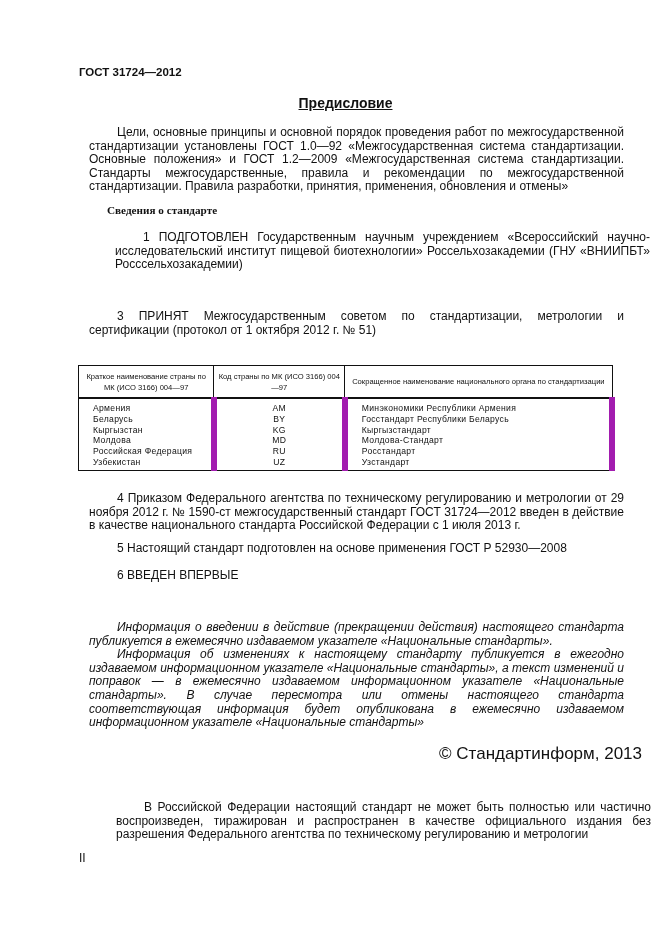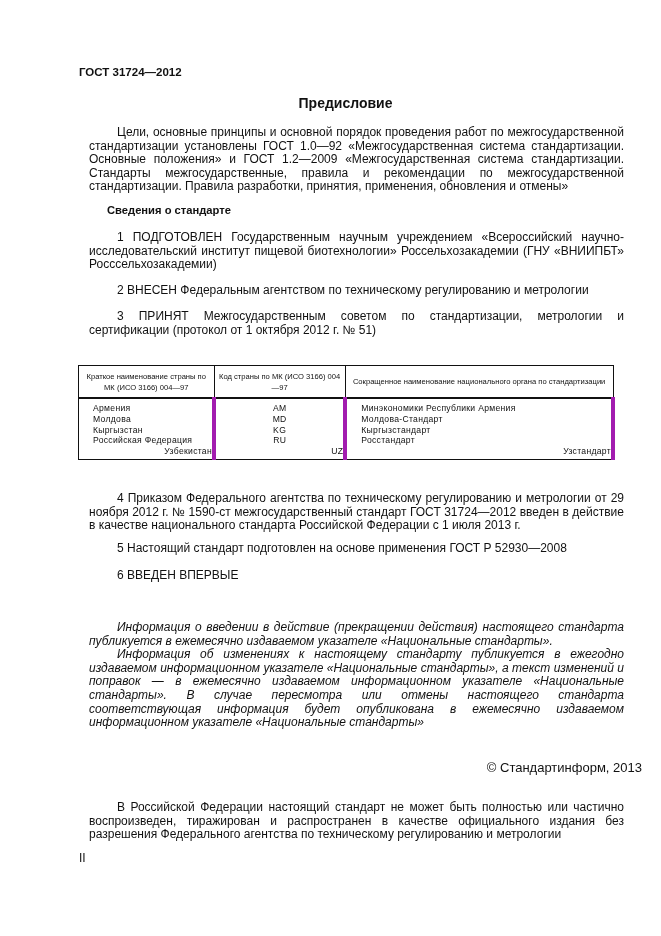--- a/index.html
+++ b/index.html
@@ -1,60 +1,57 @@
 <!DOCTYPE html>
 <html><head>
 <meta charset="utf-8">
 <style>
   html, body { margin: 0; padding: 0; background: #ffffff; }
   body { width: 661px; height: 936px; position: relative; overflow: hidden;
          font-family: "Liberation Sans", sans-serif; color: #111; }
   .page { position: absolute; left: 0; top: 0; width: 661px; height: 820px; padding-left: 28px; }
   .abs { position: absolute; }
   .doc-code { left: 79px; top: 66px; font-size: 11.5px; font-weight: bold; }
-  .title { left: 0; width: 661px; top: 95px; text-align: center; font-size: 14px; font-weight: bold; padding-left: 30px; box-sizing: border-box; }
+  .title { left: 0; width: 661px; top: 95px; text-align: center; font-size: 14px; font-weight: bold; padding-left: 30px; box-sizing: border-box; text-decoration: underline; }
   .para { left: 89px; width: 535px; font-size: 12px; line-height: 13.6px; text-align: justify; }
   .para p { margin: 0; text-indent: 28px; }
   .para .last { text-align-last: left; }
-  .section-head { left: 107px; top: 204px; font-size: 11.2px; font-weight: bold; }
+  .section-head { left: 107px; top: 204px; font-size: 11.2px; font-weight: bold; font-family: Liberation Serif, serif; }
   .italic { font-style: italic; }
   table.votes { position: absolute; left: 78px; top: 365px; width: 537px; border-collapse: collapse;
                 font-size: 8.4px; border-radius: 24px; }
   table.votes th { font-weight: normal; border: 1px solid #111; border-bottom: 2px solid #111;
                    height: 31px; padding: 0 2px; text-align: center; line-height: 11px; font-size: 7.6px; }
-  table.votes td { border-left: 1px solid #111; border-right: 4px solid #a21caf; padding: 0 0 0 14px;
+  table.votes td { border-left: 1px solid #111; border-right: 6px solid #a21caf; padding: 0 0 0 14px;
                    line-height: 10.8px; font-size: 8.6px; letter-spacing: 0.3px; }
   table.votes td.code { text-align: center; padding-left: 0; }
   table.votes tr.first td { padding-top: 4px; }
-  table.votes tr.lastrow td { border-bottom: 1px solid #111; padding-bottom: 2px; text-align: right; }
-  .copyright { right: 47px; top: 760px; font-size: 13px; }
+  table.votes tr.lastrow td { border-bottom: 1px solid #111; padding-bottom: 2px; }
+  .copyright { right: 47px; top: 744px; font-size: 17px; }
   .pagenum { left: 79px; top: 851px; font-size: 12px; }
 </style>
 </head>
 <body>
 
 <div class="page">
 
   <div class="abs doc-code">ГОСТ 31724—2012</div>
 
   <div class="abs title">Предисловие</div>
 
   <div class="abs para" style="top:126px;">
     <p class="last">Цели, основные принципы и основной порядок проведения работ по межгосударственной стандартизации установлены ГОСТ 1.0—92 «Межгосударственная система стандартизации. Основные положения» и ГОСТ 1.2—2009 «Межгосударственная система стандартизации. Стандарты межгосударственные, правила и рекомендации по межгосударственной стандартизации. Правила разработки, принятия, применения, обновления и отмены»</p>
   </div>
 
   <div class="abs section-head">Сведения о стандарте</div>
 
-  <div class="abs para" style="top:231px;">
+  <div class="abs para" style="top:231px;margin-left:26px;">
     <p class="last">1  ПОДГОТОВЛЕН Государственным научным учреждением «Всероссийский научно-исследовательский институт пищевой биотехнологии» Россельхозакадемии (ГНУ «ВНИИПБТ» Росссельхозакадемии)</p>
   </div>
 
-  <div class="abs para" style="top:284px;">
-    <p class="last">2  ВНЕСЕН Федеральным агентством по техническому регулированию и метрологии</p>
-  </div>
 
   <div class="abs para" style="top:310px;">
     <p class="last">3  ПРИНЯТ Межгосударственным советом по стандартизации, метрологии и сертификации (протокол от 1 октября 2012 г. № 51)</p>
   </div>
 
 
   <table class="votes">
     <colgroup>
       <col style="width:136px">
         <col style="width:132px">
@@ -67,28 +64,33 @@
         <th>Сокращенное наименование национального органа по стандартизации</th>
       </tr>
     </thead>
     <tbody>
       <tr class="first">
         <td>Армения</td>
         <td class="code">AM</td>
         <td>Минэкономики Республики Армения</td>
       </tr>
       <tr>
-        <td>Молдова</td>
-        <td class="code">MD</td>
-        <td>Молдова-Стандарт</td>
+        <td>Беларусь</td>
+        <td class="code">BY</td>
+        <td>Госстандарт Республики Беларусь</td>
       </tr>
       <tr>
         <td>Кыргызстан</td>
         <td class="code">KG</td>
         <td>Кыргызстандарт</td>
+      </tr>
+      <tr>
+        <td>Молдова</td>
+        <td class="code">MD</td>
+        <td>Молдова-Стандарт</td>
       </tr>
       <tr>
         <td>Российская Федерация</td>
         <td class="code">RU</td>
         <td>Росстандарт</td>
       </tr>
       <tr class="lastrow">
         <td>Узбекистан</td>
         <td class="code">UZ</td>
         <td>Узстандарт</td>
@@ -108,19 +110,19 @@
     <p class="last">6  ВВЕДЕН ВПЕРВЫЕ</p>
   </div>
 
   <div class="abs para italic" style="top:621px;">
     <p class="last">Информация о введении в действие (прекращении действия) настоящего стандарта публикуется в ежемесячно издаваемом указателе «Национальные стандарты».</p>
     <p class="last">Информация об изменениях к настоящему стандарту публикуется в ежегодно издаваемом информационном указателе «Национальные стандарты», а текст изменений и поправок — в ежемесячно издаваемом информационном указателе «Национальные стандарты». В случае пересмотра или отмены настоящего стандарта соответствующая информация будет опубликована в ежемесячно издаваемом информационном указателе «Национальные стандарты»</p>
   </div>
 
   <div class="abs copyright">© Стандартинформ, 2013</div>
 
-  <div class="abs para" style="top:801px;">
+  <div class="abs para" style="top:801px;margin-left:27px;">
     <p class="last">В Российской Федерации настоящий стандарт не может быть полностью или частично воспроизведен, тиражирован и распространен в качестве официального издания без разрешения Федерального агентства по техническому регулированию и метрологии</p>
   </div>
 
   <div class="abs pagenum">II</div>
 
 </div>
 
 </body></html>

